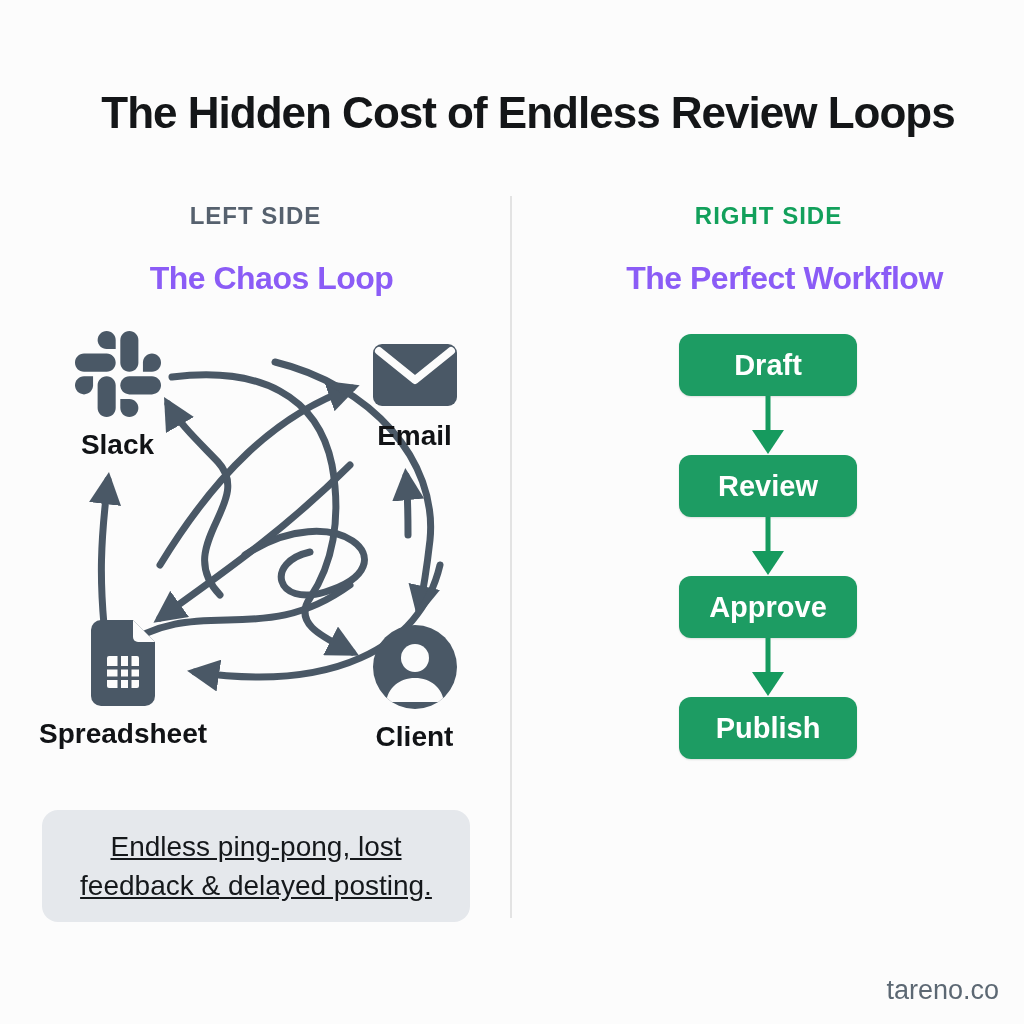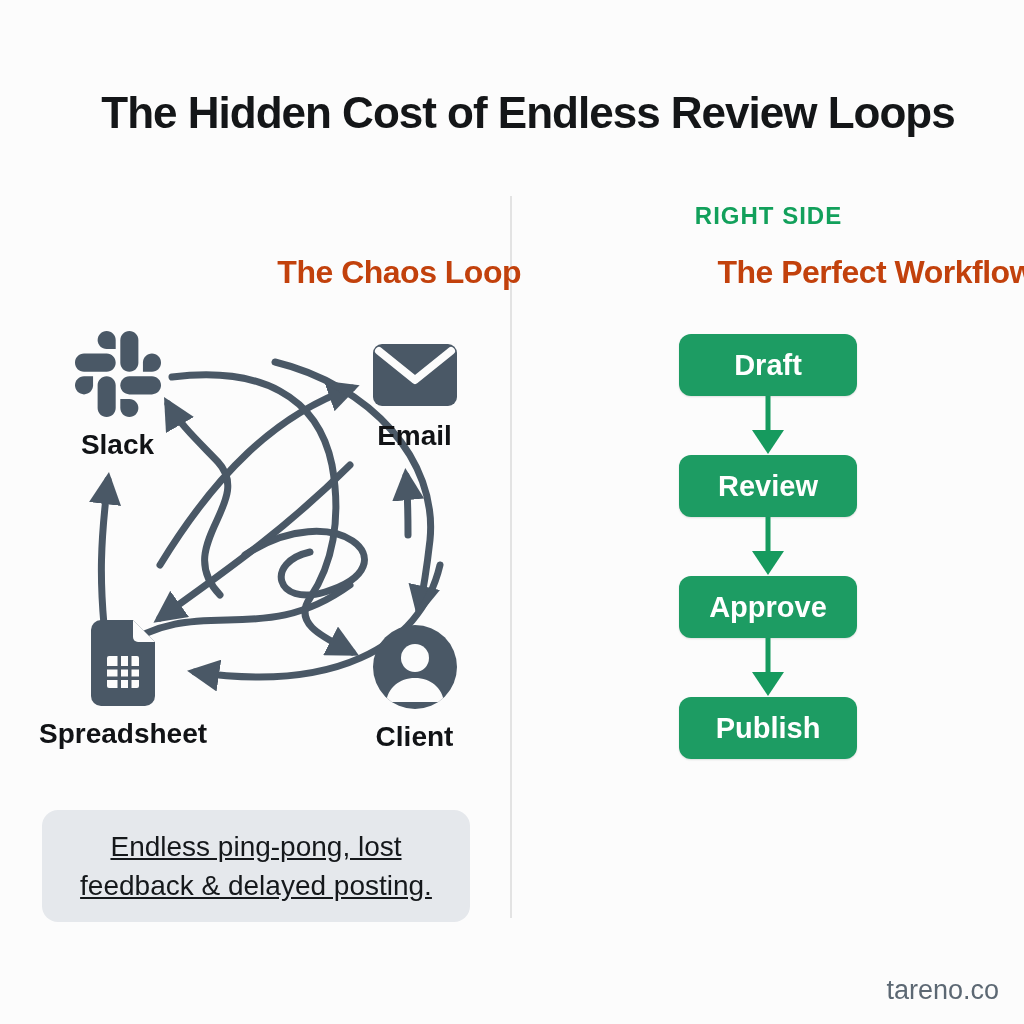--- a/index.html
+++ b/index.html
@@ -14,22 +14,22 @@
   .divider {
     position:absolute; left:510px; top:196px; width:2px; height:722px; background:#e3e3e3;
   }
   .eyebrow {
     position:absolute; top:202px; width:511px; text-align:center;
     font-size:24px; font-weight:700; letter-spacing:1px;
   }
   .eyebrow.left  { left:0;   color:#56616e; }
   .eyebrow.right { left:513px; color:#12a05b; }
   .panel-heading {
-    position:absolute; top:244px; width:511px; text-align:right; margin:10px;
-    font-size:32px; font-weight:700; color:#c2410c; letter-spacing:-0.5px;
+    position:absolute; top:244px; width:511px; text-align:center; margin:16px;
+    font-size:32px; font-weight:700; color:#8b5cf6; letter-spacing:-0.5px;
   }
   .panel-heading.left  { left:0; }
   .panel-heading.right { left:513px; }
 
   .chaos-svg { position:absolute; left:20px; top:330px; width:480px; height:430px; }
 
   .node { position:absolute; display:flex; flex-direction:column; align-items:center; gap:12px; }
   .node-slack       { left:55px;  top:331px; width:125px; }
   .node-email       { left:352px; top:342px; width:125px;justify-content:space-between; }
   .node-spreadsheet { left:13px;  top:620px; width:220px; }
@@ -60,20 +60,21 @@
 </style>
 </head>
 <body>
 
 <div class="canvas">
 
   <h1 class="title">The Hidden Cost of Endless Review Loops</h1>
 
   <div class="divider"></div>
 
+  <div class="eyebrow left">LEFT SIDE</div>
   <h2 class="panel-heading left">The Chaos Loop</h2>
 
   <svg class="chaos-svg" viewBox="0 0 480 430" aria-hidden="true">
     <defs>
       <marker id="ah" viewBox="0 0 10 10" refX="7.5" refY="5" markerWidth="4.6" markerHeight="4.6" orient="auto-start-reverse">
         <path d="M0,0 L10,5 L0,10 z" fill="#4a5866"></path>
       </marker>
     </defs>
     <g fill="none" stroke="#4a5866" stroke-width="7" stroke-linecap="round">
       <path d="M 140 235 C 195 145, 255 85, 332 58" marker-end="url(#ah)"></path>

